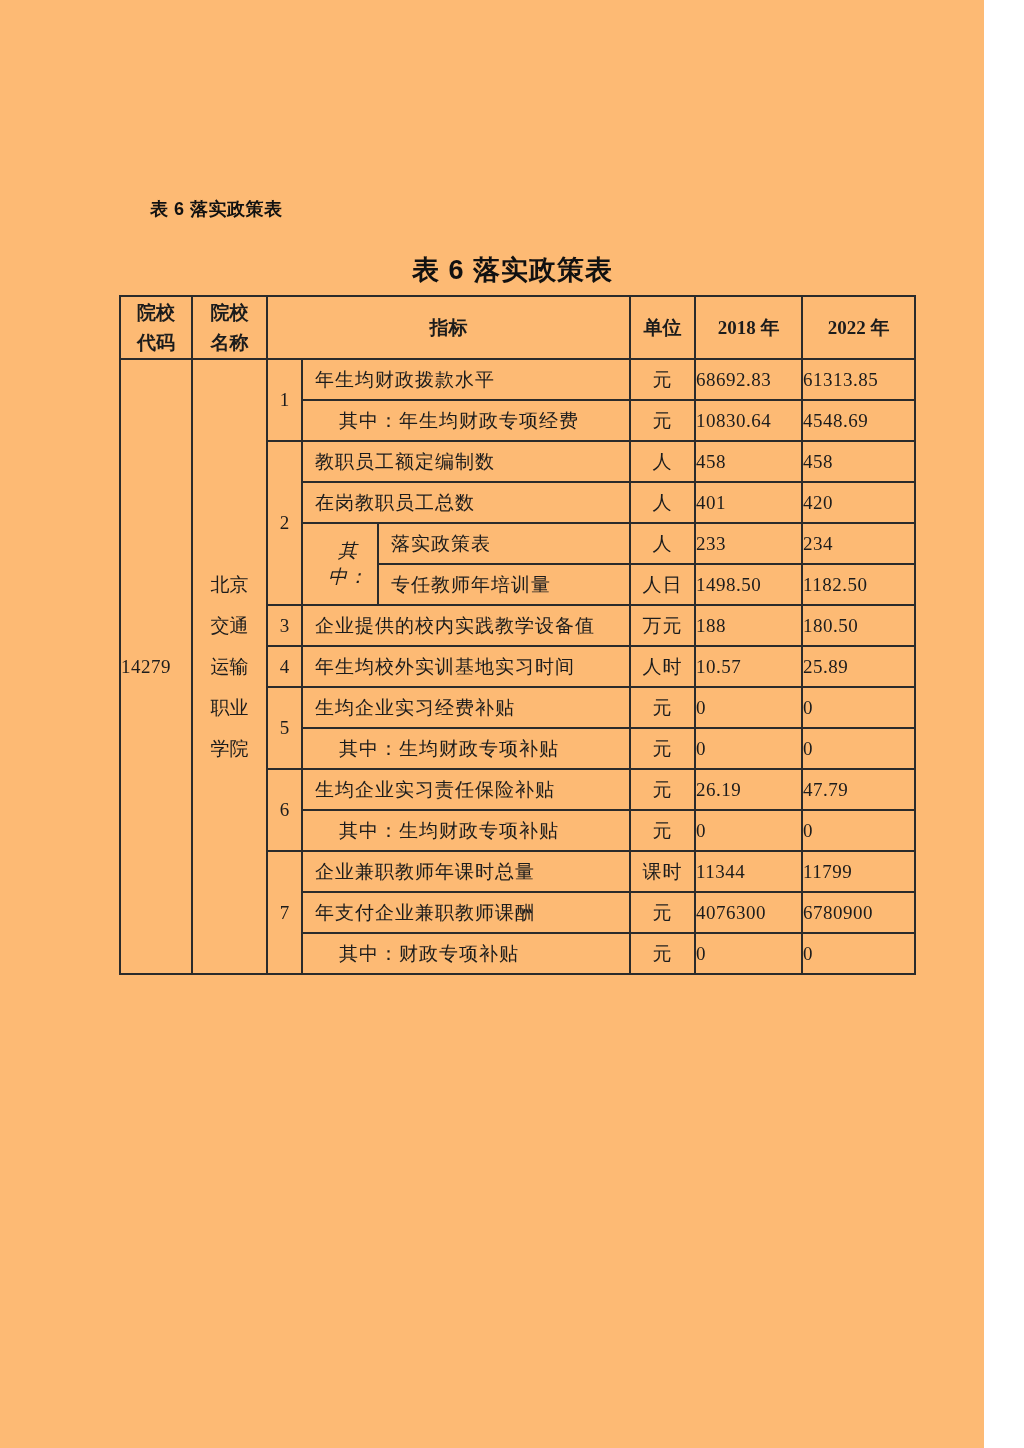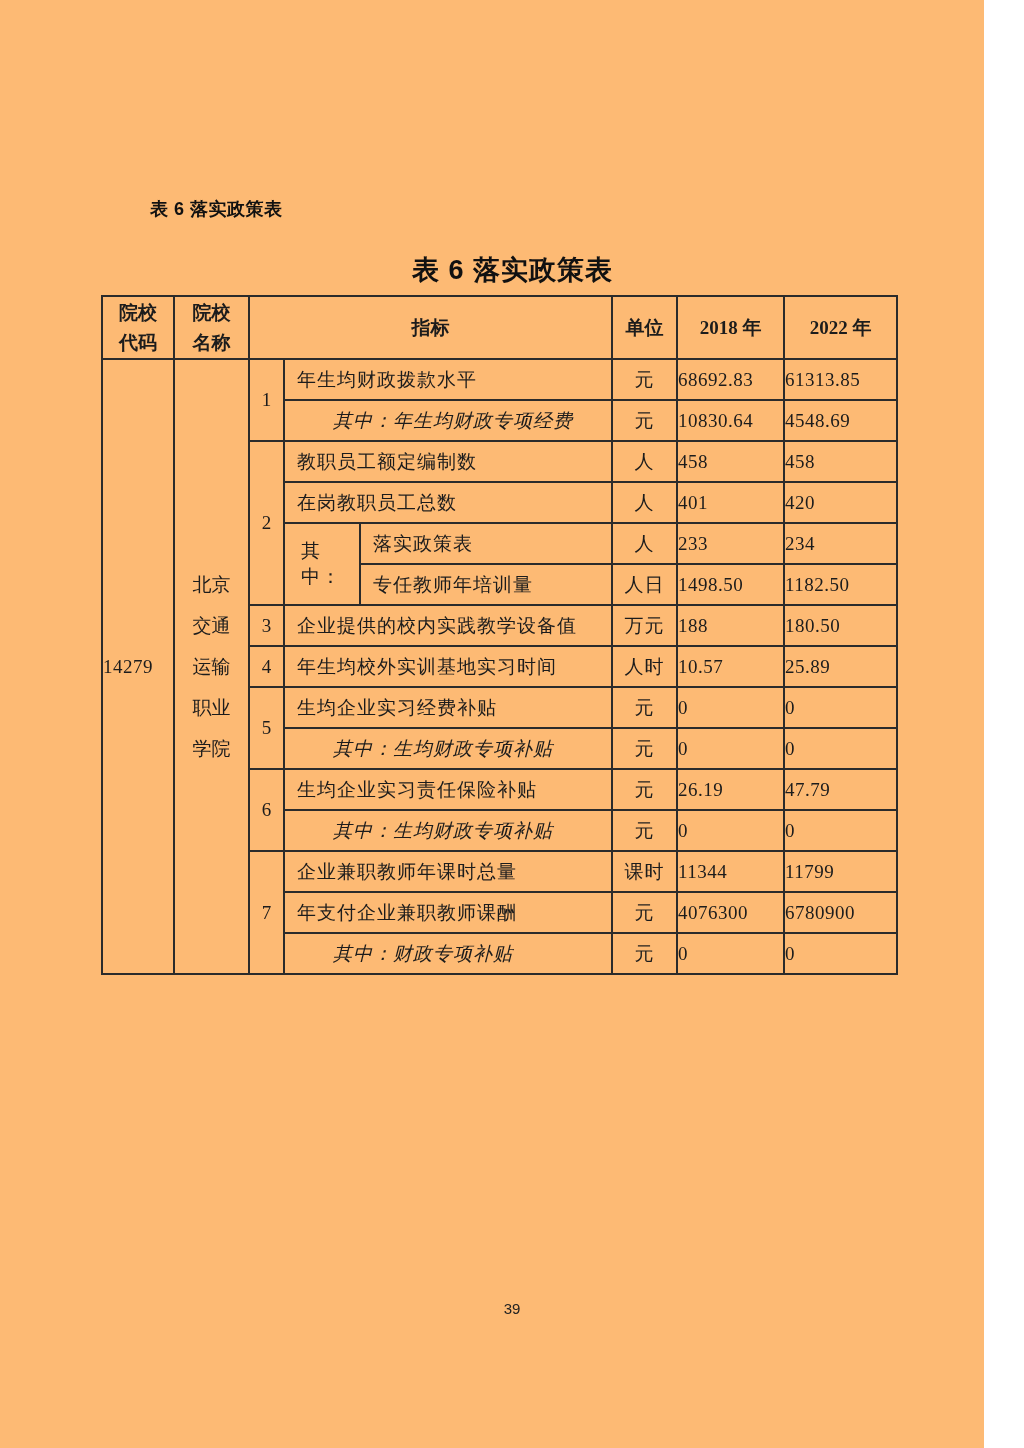--- a/index.html
+++ b/index.html
@@ -33,21 +33,21 @@
     text-align: center;
     font-size: 27px;
     font-weight: 700;
     letter-spacing: 1px;
     color: #111;
     font-family: "Liberation Sans", "DejaVu Sans", sans-serif;
   }
 
   table.policy-table {
     position: absolute;
-    left: 101px;
+    left: 119px;
     top: 295px;
     width: 795px;
     border-collapse: collapse;
     table-layout: fixed;
     font-size: 19px;
   }
 
   table.policy-table th,
   table.policy-table td {
     border: 2px solid #2b2b2b;
@@ -82,26 +82,27 @@
   }
 
   td.cell-no { text-align: center; font-size: 19px; }
 
   td.cell-indicator {
     text-align: left;
     padding-left: 12px;
     letter-spacing: 1px;
   }
 
-  td.cell-indicator.indent { padding-left: 48px; font-style: italic; }
+  td.cell-indicator.indent { padding-left: 36px; }
 
   td.cell-subgroup {
-    text-align: left;
+    text-align: center;
     padding-left: 16px;
     letter-spacing: 1px;
+    font-style: italic;
   }
 
   td.cell-unit { text-align: center; letter-spacing: 1px; }
 
   td.cell-val { letter-spacing: 0.5px; }
 
   .page-number {
     position: absolute;
     left: 0;
     top: 1300px;
@@ -259,15 +260,14 @@
 
     <tr>
       <td class="cell-indicator indent" colspan="2">其中：财政专项补贴</td>
       <td class="cell-unit">元</td>
       <td class="cell-val">0</td>
       <td class="cell-val">0</td>
     </tr>
   </tbody>
     </table>
 
-  <div class="page-number">39</div>
 
 </div>
 
 </body></html>

